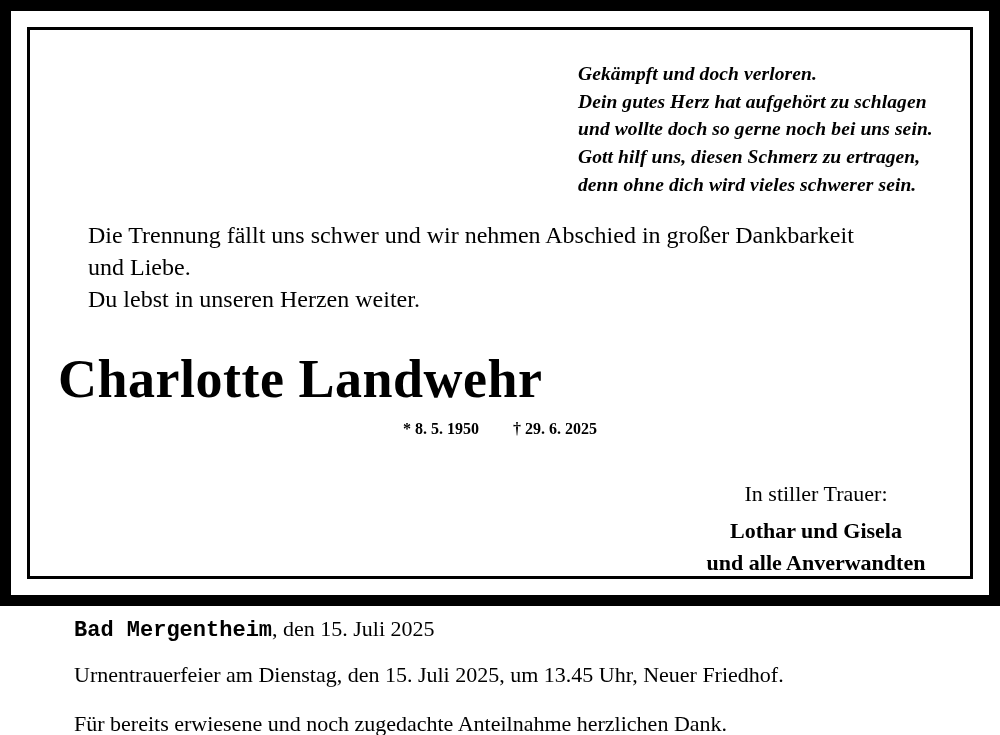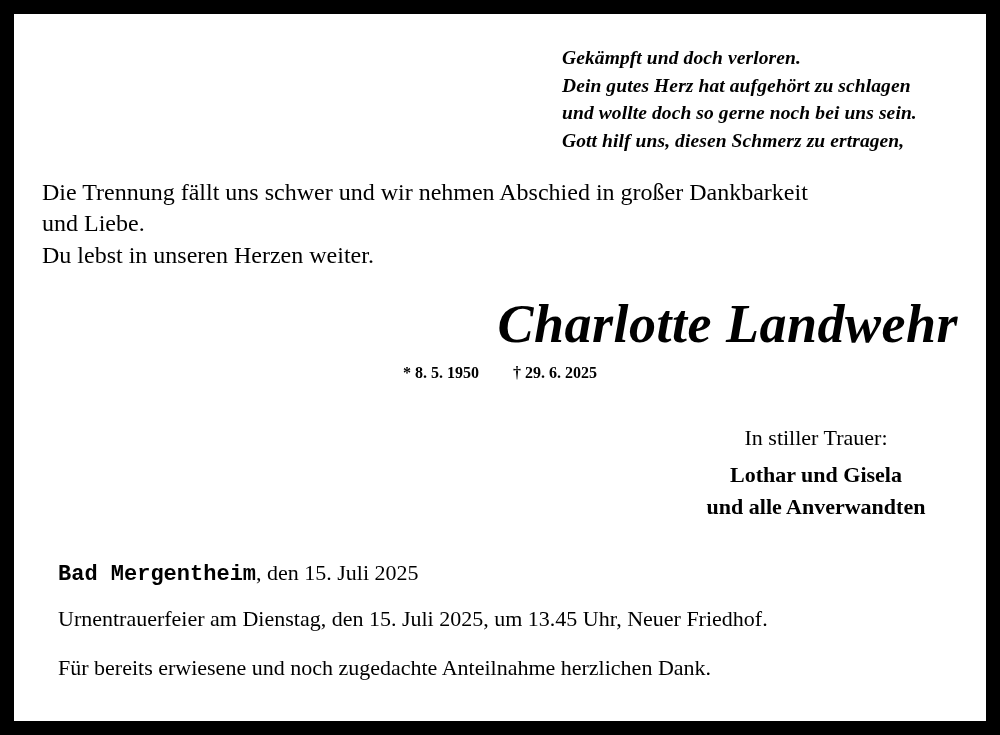--- a/index.html
+++ b/index.html
@@ -11,24 +11,24 @@
     width: 1000px;
     height: 735px;
     font-family: "Liberation Serif", serif;
     color: #000000;
     overflow: hidden;
   }
   .obituary {
     position: relative;
     box-sizing: border-box;
     width: 1000px;
-    height: 735px;
+    height: 606px;
     background: #ffffff;
     border: 11px solid #000000;
-    padding: 0;
+    padding: 16px;
   }
   .inner {
     position: relative;
     box-sizing: border-box;
     width: 100%;
     height: 100%;
     border: 3px solid #000000;
     background: #ffffff;
     padding: 16px 28px 10px 28px;
   }
@@ -43,36 +43,36 @@
     line-height: 1.42;
     letter-spacing: 0.1px;
   }
   .poem div {
     white-space: nowrap;
   }
 
   
   .intro {
     margin-top: 22px;
+    margin-left: 30px;
     font-size: 24px;
     line-height: 1.32;
   }
   .intro div {
     white-space: nowrap;
   }
 
   
   .name {
-    margin-top: 24px;
-    text-align: right;
+    margin-top: 36px;
+    text-align: left;
     font-size: 54px;
     font-weight: bold;
     letter-spacing: 0.5px;
     line-height: 1.05;
-    font-style: italic;
   }
 
   
   .dates {
     margin-top: 12px;
     text-align: center;
     font-size: 16px;
     font-weight: bold;
   }
   .dates .sep {
@@ -129,20 +129,21 @@
 <body>
 
 <div class="obituary">
   <div class="inner">
 
     <div class="poem">
       <div>Gekämpft und doch verloren.</div>
       <div>Dein gutes Herz hat aufgehört zu schlagen</div>
       <div>und wollte doch so gerne noch bei uns sein.</div>
       <div>Gott hilf uns, diesen Schmerz zu ertragen,</div>
+      <div>denn ohne dich wird vieles schwerer sein.</div>
     </div>
 
     <div class="intro">
       <div>Die Trennung fällt uns schwer und wir nehmen Abschied in großer Dankbarkeit</div>
       <div>und Liebe.</div>
       <div>Du lebst in unseren Herzen weiter.</div>
     </div>
 
     <div class="name">Charlotte Landwehr</div>
 

